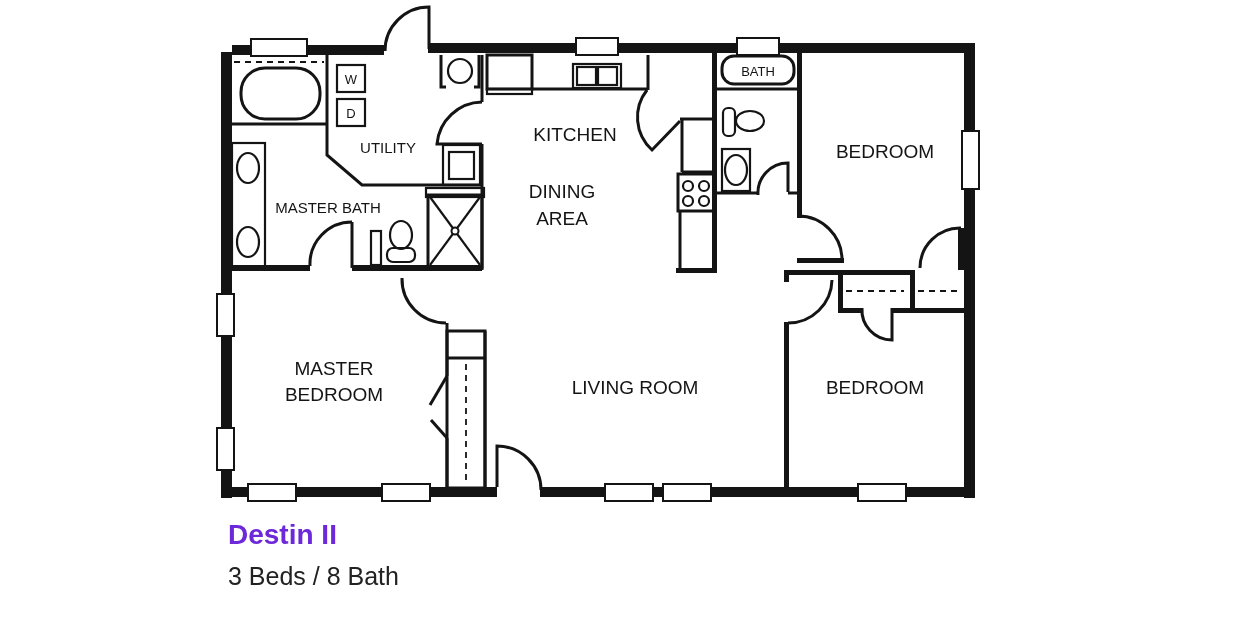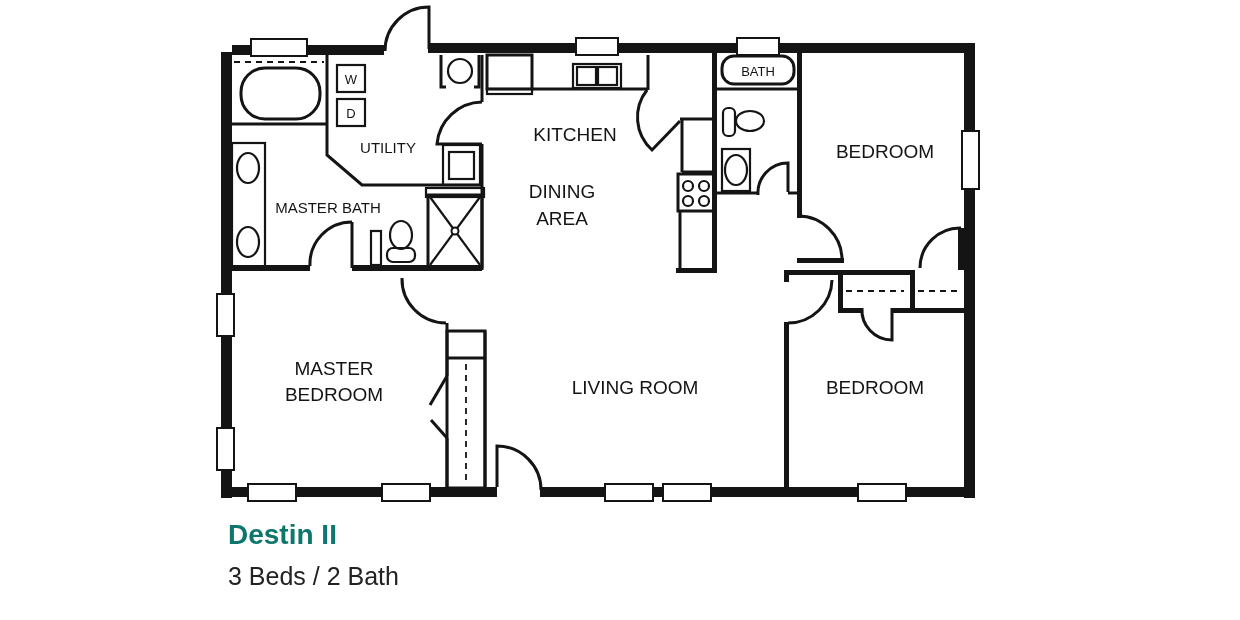--- a/index.html
+++ b/index.html
@@ -6,21 +6,21 @@
     body { width: 1240px; height: 620px; position: relative; overflow: hidden; font-family: "Liberation Sans", sans-serif; }
     #plan { position: absolute; left: 0; top: 0; width: 1240px; height: 620px; }
     .wall { fill: #141414; }
     .ln { stroke: #141414; fill: none; stroke-width: 3; }
     .ln2 { stroke: #141414; fill: none; stroke-width: 2.2; }
     .win { fill: #ffffff; stroke: #141414; stroke-width: 2; }
     .dash { stroke: #141414; stroke-width: 1.8; stroke-dasharray: 6 5; fill: none; }
     .lbl { font-family: "Liberation Sans", sans-serif; fill: #141414; font-size: 19px; text-anchor: middle; }
     .lbl-sm { font-family: "Liberation Sans", sans-serif; fill: #141414; font-size: 15px; text-anchor: middle; }
     .lbl-xs { font-family: "Liberation Sans", sans-serif; fill: #141414; font-size: 13px; text-anchor: middle; }
-    .caption { position: absolute; left: 228px; color: #0f766e; font-family: "Liberation Sans", sans-serif; }
+    .caption { position: absolute; left: 228px; color: #6d28d9; font-family: "Liberation Sans", sans-serif; }
     .caption-title { top: 519px; font-size: 28px; font-weight: bold; }
     .caption-sub { top: 562px; font-size: 25px; font-weight: normal; color: #222; }
   </style>
 </head>
 <body>
 
 <svg id="plan" viewBox="0 0 1240 620" xmlns="http://www.w3.org/2000/svg">
 
   <g>
 
@@ -199,13 +199,13 @@
     <text class="lbl" x="562" y="225">AREA</text>
     <text class="lbl" x="885" y="158">BEDROOM</text>
     <text class="lbl" x="334" y="375">MASTER</text>
     <text class="lbl" x="334" y="401">BEDROOM</text>
     <text class="lbl" x="635" y="394">LIVING ROOM</text>
     <text class="lbl" x="875" y="394">BEDROOM</text>
   </g>
 </svg>
 
 <div class="caption caption-title">Destin II</div>
-<div class="caption caption-sub">3 Beds / 2 Bath</div>
+<div class="caption caption-sub">3 Beds / 8 Bath</div>
 
 </body></html>

